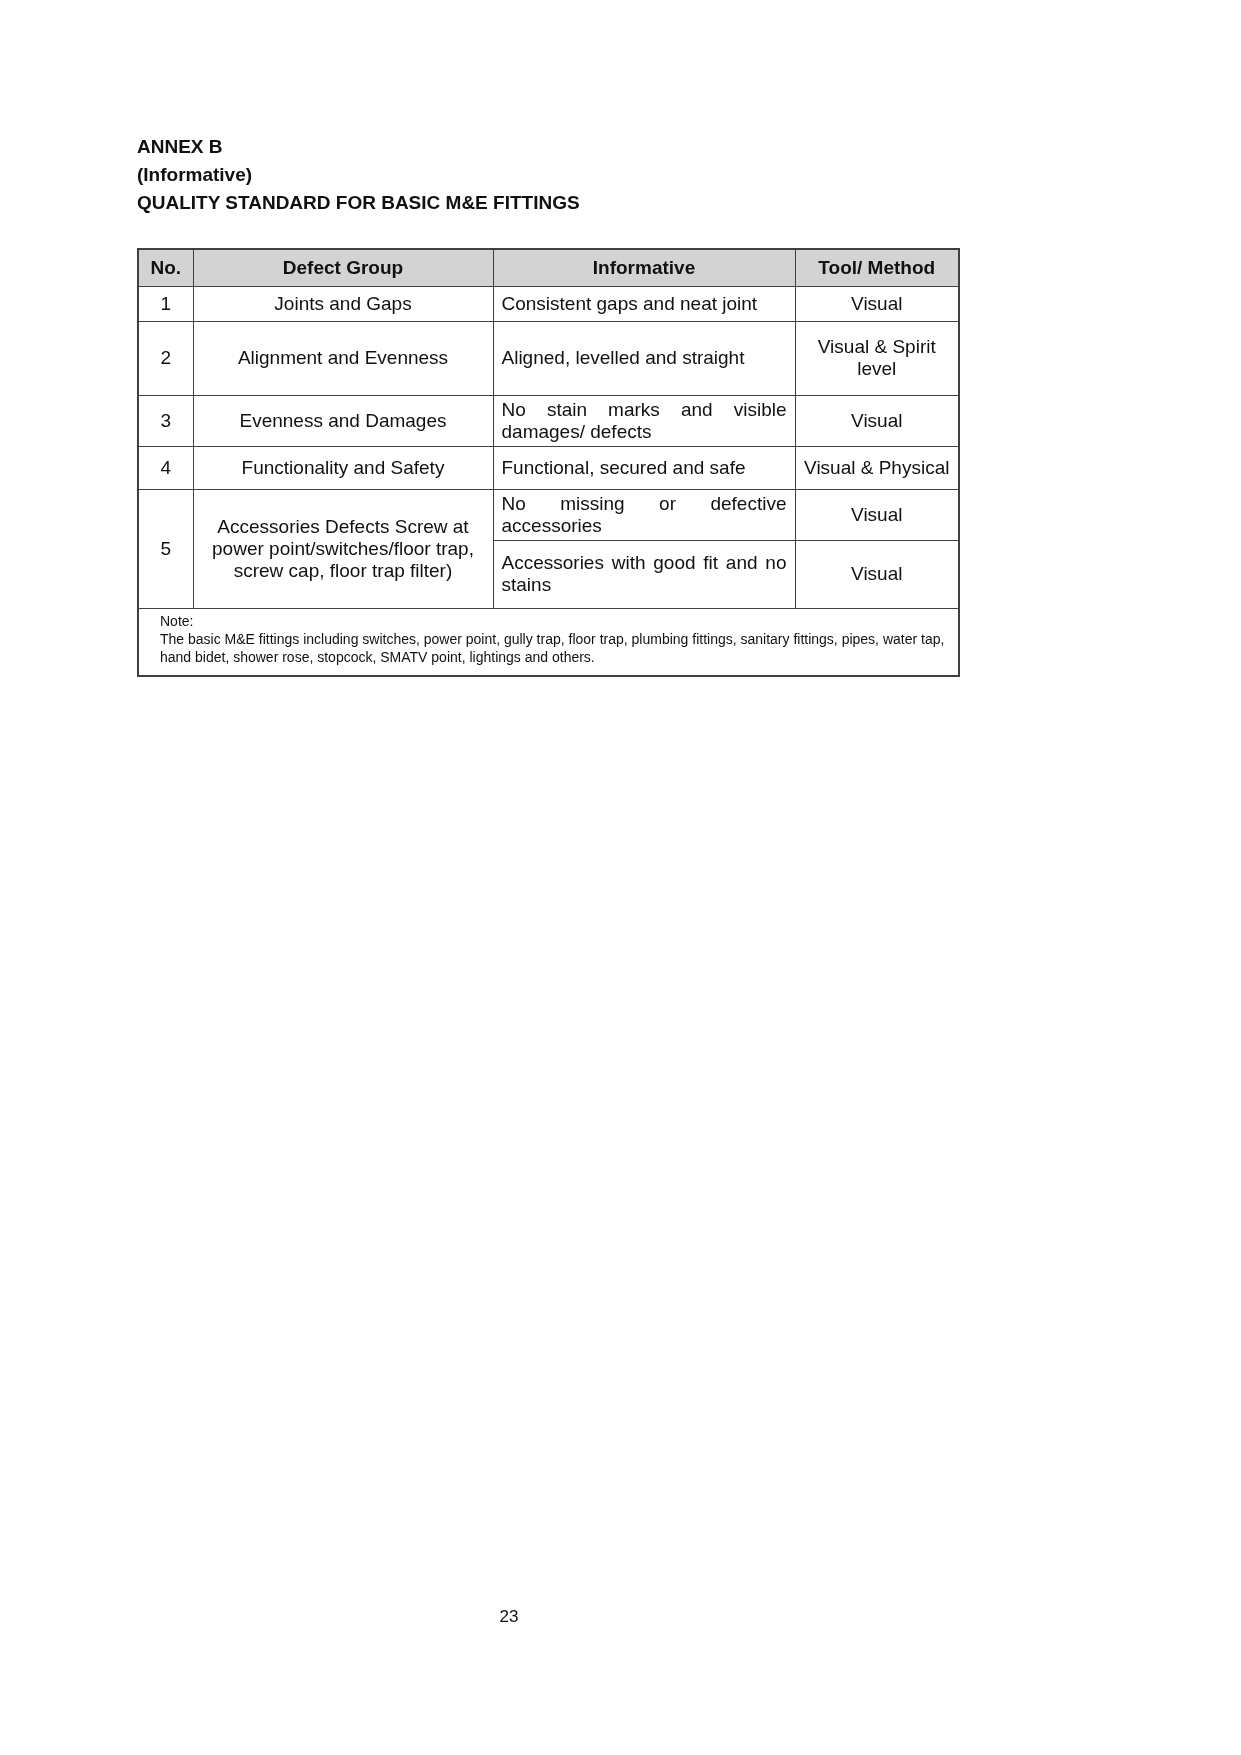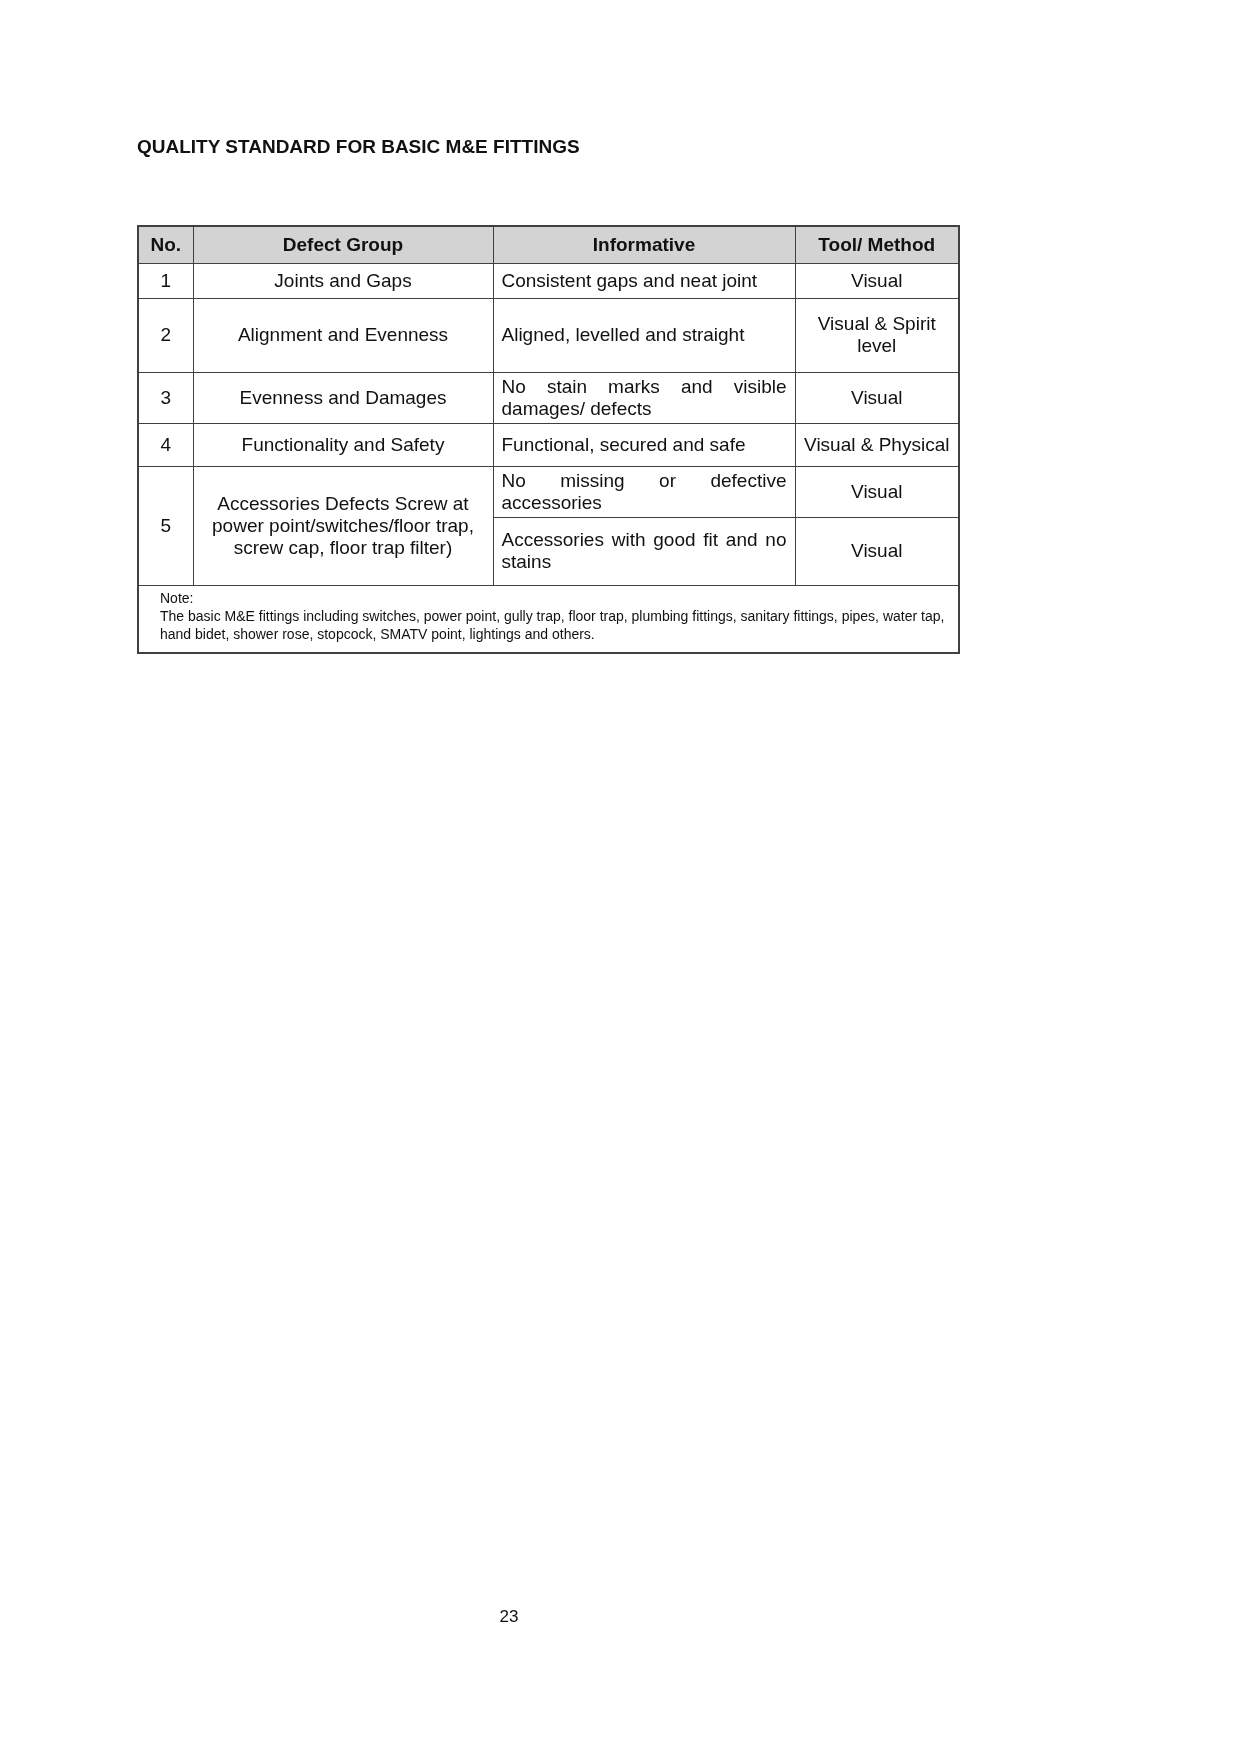--- a/index.html
+++ b/index.html
@@ -31,21 +31,21 @@
   .section-title {
     font-size: 19px;
     font-weight: bold;
     line-height: 28px;
     margin-top: 0;
   }
   table.quality-table {
     border-collapse: collapse;
     table-layout: fixed;
     width: 823px;
-    margin-top: 64px;
+    margin-top: 31px;
     border: 2px solid var(--border);
     font-size: 19px;
     line-height: 22px;
   }
   .quality-table col.col-no     { width: 55px; }
   .quality-table col.col-group  { width: 300px; }
   .quality-table col.col-req    { width: 302px; }
   .quality-table col.col-tool   { width: 164px; }
   .quality-table th, .quality-table td {
     border: 1px solid var(--border);
@@ -87,20 +87,22 @@
     width: 1018px;
     text-align: center;
     font-size: 17px;
   }
 </style>
 </head>
 <body>
 
 <div class="page">
 
+  <div class="annex-title">ANNEX B</div>
+  <div class="annex-subtitle">(Informative)</div>
 
   <div class="section-title">QUALITY STANDARD FOR BASIC M&amp;E FITTINGS</div>
 
   <table class="quality-table">
     <colgroup>
       <col class="col-no">
       <col class="col-group">
       <col class="col-req">
       <col class="col-tool">
     </colgroup>

